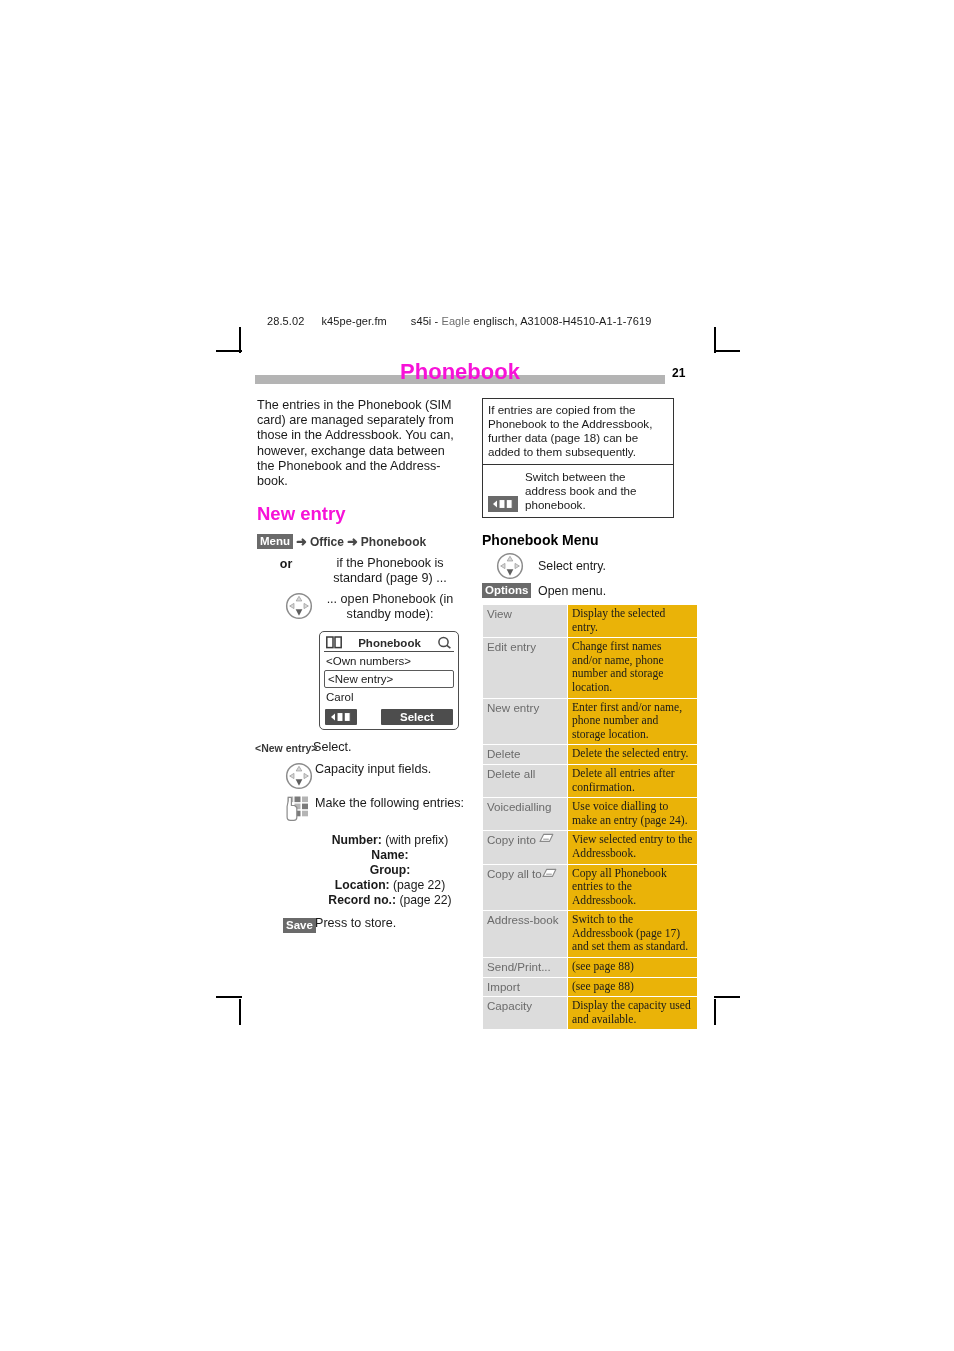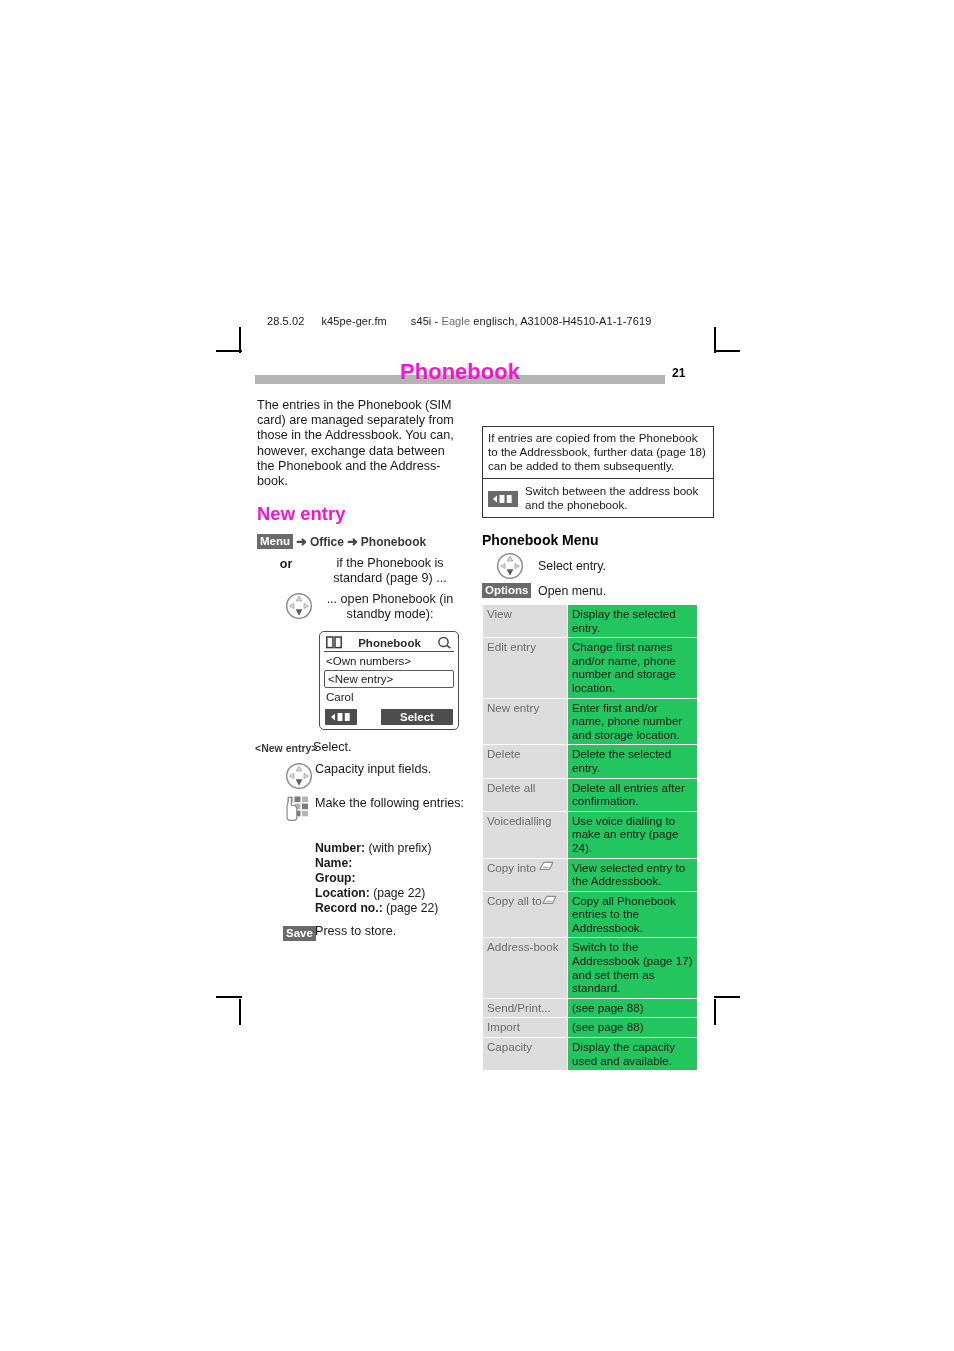--- a/index.html
+++ b/index.html
@@ -229,45 +229,45 @@
   }
   .softkey-swap {
     background: #4d4d4d;
     border-radius: 1px;
     padding: 2px 5px;
     display: flex;
     align-items: center;
   }
 
   .entry-fields {
-    margin-top: 20px;
+    margin-top: 12px;
     margin-left: 58px;
     font-size: 12.2px;
     line-height: 15px;
     color: #1a1a1a;
+    text-align: center;
   }
   .entry-fields b { font-weight: bold; }
 
   
   #note-box {
     border: 1.3px solid #333333;
     box-sizing: border-box;
-    width: 232px;
-    margin-top: 28px;
+    width: 192px;
   }
   #note-text {
     font-size: 11.6px;
     line-height: 14px;
     color: #1a1a1a;
     padding: 4px 5px 5px 5px;
     border-bottom: 1.3px solid #333333;
   }
   #note-icon-row {
     display: flex;
-    align-items: center;
+    align-items: flex-end;
     padding: 5px 5px 5px 5px;
     gap: 7px;
   }
   #note-icon-row .nr-txt {
     font-size: 11.6px;
     line-height: 14px;
     color: #1a1a1a;
   }
   .swap-icon-box {
     background: #6a6a6a;
@@ -317,22 +317,23 @@
     line-height: 13.6px;
     padding: 2px 4px 3px 4px;
   }
   #menu-table td.mt-label {
     width: 76px;
     background: #dcdcdc;
     color: #6b6b6b;
     font-weight: normal;
   }
   #menu-table td.mt-desc {
-    background: #22c55e;
-    color: #1a1a1a;
+    background: #eab308;
+    color: #1a1a1a;
+    font-family: Liberation Serif, serif;
   }
   .lbl-wrap { display: flex; align-items: baseline; gap: 3px; }
 </style>
 </head>
 <body>
 
 <div class="crop crop-h" style="left:216px; top:350px;"></div>
 <div class="crop crop-v" style="left:239px; top:327px;"></div>
 <div class="crop crop-h" style="left:714px; top:350px;"></div>
 <div class="crop crop-v" style="left:714px; top:327px;"></div>

